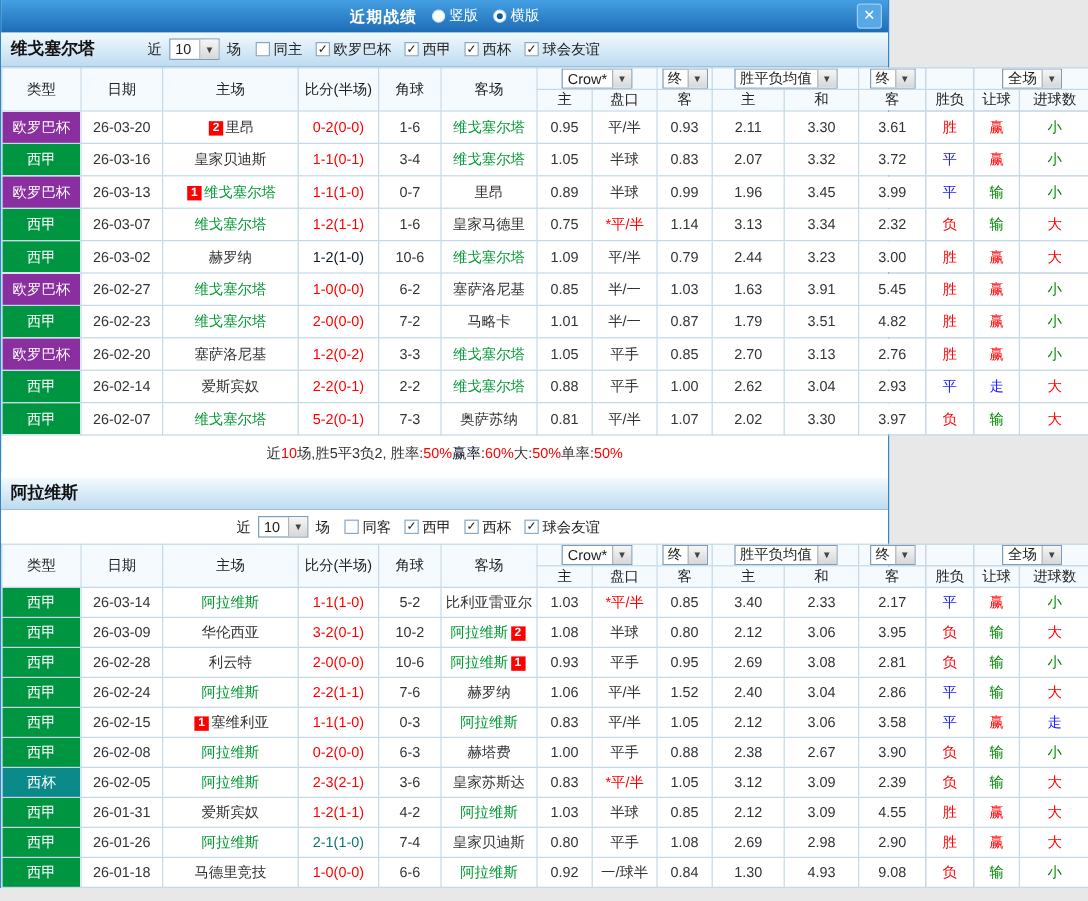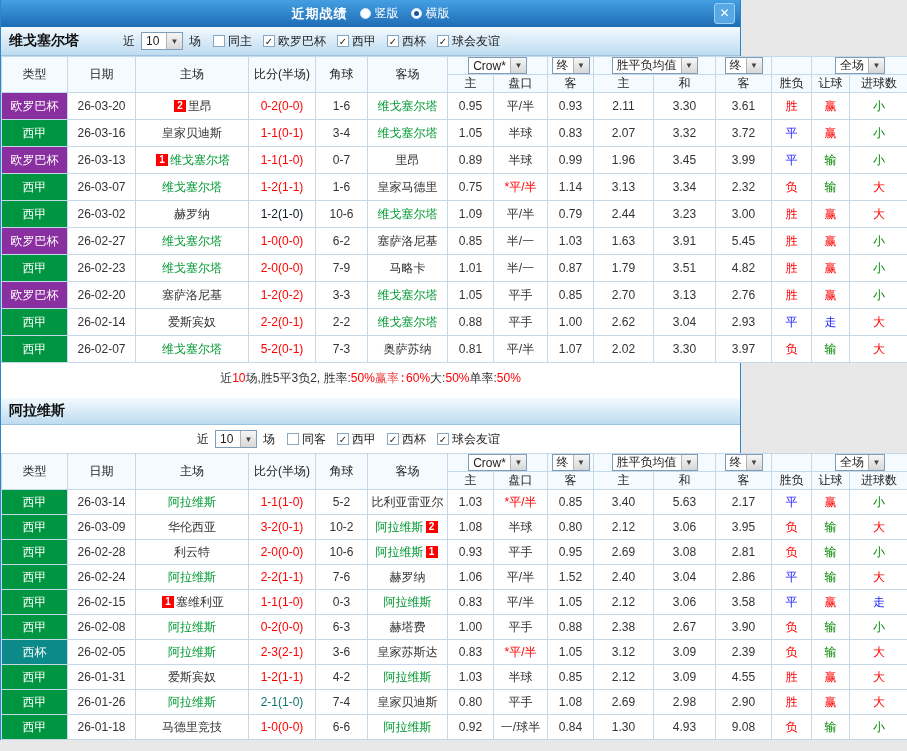--- a/index.html
+++ b/index.html
@@ -264,21 +264,21 @@
           <td class="">5.45</td>
           <td class="" style="color: rgb(255, 0, 0);">胜</td>
           <td class="" style="color: rgb(255, 0, 0);">赢</td>
           <td class="" style="color: rgb(0, 136, 0);">小</td>
         </tr>
         <tr>
           <td class="league" style="color: rgb(255, 255, 255); background: rgb(0, 149, 64);">西甲</td>
           <td class="">26-02-23</td>
           <td><span style="color: rgb(0, 153, 51);">维戈塞尔塔</span></td>
           <td class="" style="color: rgb(255, 0, 0);">2-0(0-0)</td>
-          <td class="">7-9</td>
+          <td class="">7-2</td>
           <td><span style="color: rgb(51, 51, 51);">马略卡</span></td>
           <td class="">1.01</td>
           <td class="">半/一</td>
           <td class="">0.87</td>
           <td class="">1.79</td>
           <td class="">3.51</td>
           <td class="">4.82</td>
           <td class="" style="color: rgb(255, 0, 0);">胜</td>
           <td class="" style="color: rgb(255, 0, 0);">赢</td>
           <td class="" style="color: rgb(0, 136, 0);">小</td>
@@ -335,21 +335,21 @@
           <td class="" style="color: rgb(255, 0, 0);">大</td>
         </tr>
       </tbody>
   </table>
 
   <div class="summary" id="summary-0">
       <span style="color: rgb(51, 51, 51);">近</span>
       <span style="color: rgb(255, 0, 0);">10</span>
       <span style="color: rgb(51, 51, 51);">场,胜5平3负2, 胜率:</span>
       <span style="color: rgb(255, 0, 0);">50%</span>
-      <span style="color: #ef4444; font-family: Liberation Mono, monospace;"> 赢率:</span>
+      <span style="color: #0f172a;"> 赢率:</span>
       <span style="color: rgb(255, 0, 0);">60%</span>
       <span style="color: rgb(51, 51, 51);"> 大:</span>
       <span style="color: rgb(255, 0, 0);">50%</span>
       <span style="color: rgb(51, 51, 51);"> 单率:</span>
       <span style="color: rgb(255, 0, 0);">50%</span>
     </div>
   <div class="gap"></div>
 
   <div class="teambar teambar2">
     <span class="teamname">阿拉维斯</span>
@@ -456,21 +456,21 @@
           <td class="league" style="color: rgb(255, 255, 255); background: rgb(0, 149, 64);">西甲</td>
           <td class="">26-03-14</td>
           <td><span style="color: rgb(0, 153, 51);">阿拉维斯</span></td>
           <td class="" style="color: rgb(255, 0, 0);">1-1(1-0)</td>
           <td class="">5-2</td>
           <td><span style="color: rgb(51, 51, 51);">比利亚雷亚尔</span></td>
           <td class="">1.03</td>
           <td class="" style="color: rgb(255, 0, 0);">*平/半</td>
           <td class="">0.85</td>
           <td class="">3.40</td>
-          <td class="">5.63</td>
+          <td class="">2.33</td>
           <td class="">2.17</td>
           <td class="" style="color: rgb(26, 26, 255);">平</td>
           <td class="" style="color: rgb(255, 0, 0);">赢</td>
           <td class="" style="color: rgb(0, 136, 0);">小</td>
         </tr>
         <tr>
           <td class="league" style="color: rgb(255, 255, 255); background: rgb(0, 149, 64);">西甲</td>
           <td class="">26-03-09</td>
           <td><span style="color: rgb(51, 51, 51);">华伦西亚</span></td>
           <td class="" style="color: rgb(255, 0, 0);">3-2(0-1)</td>

